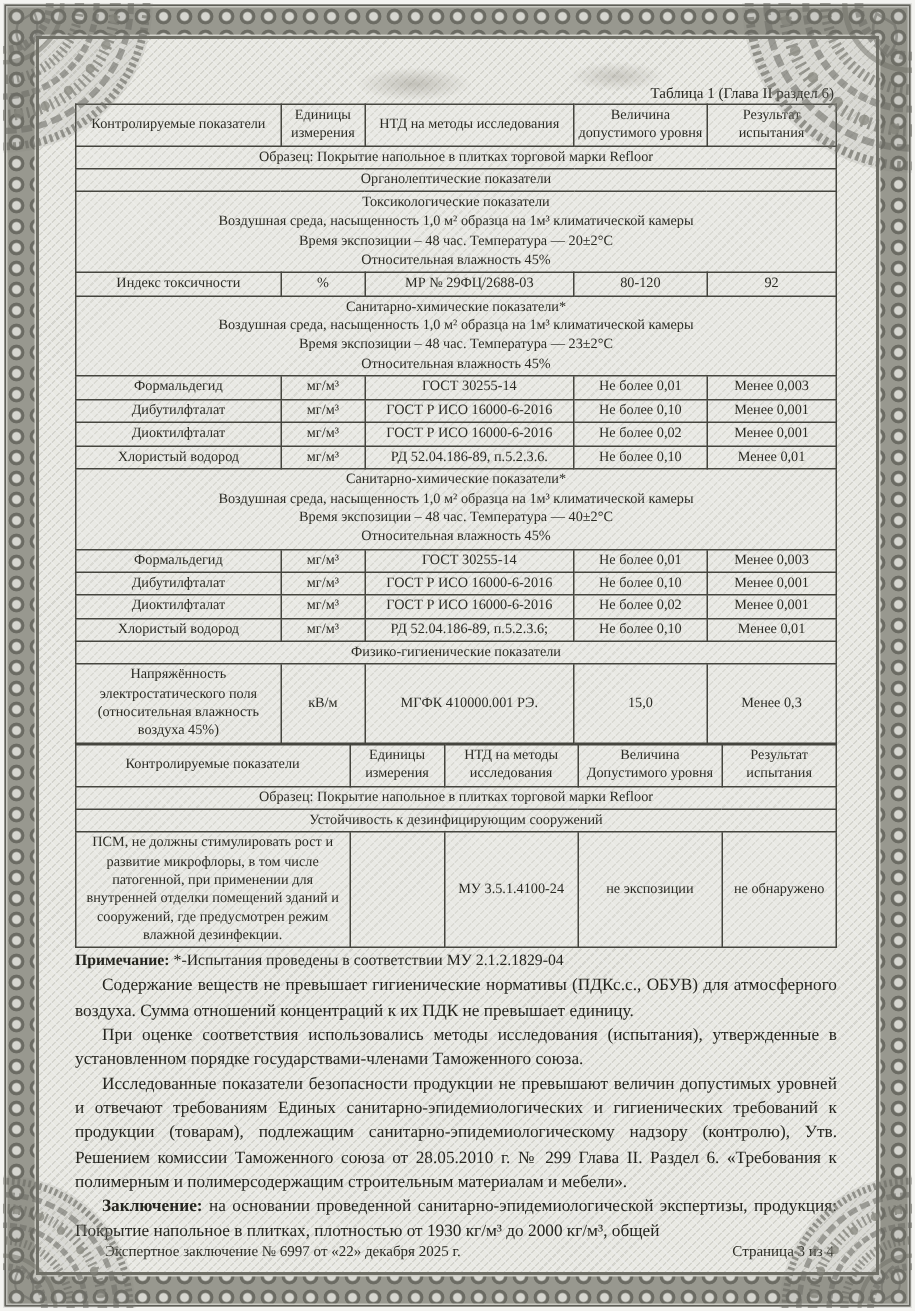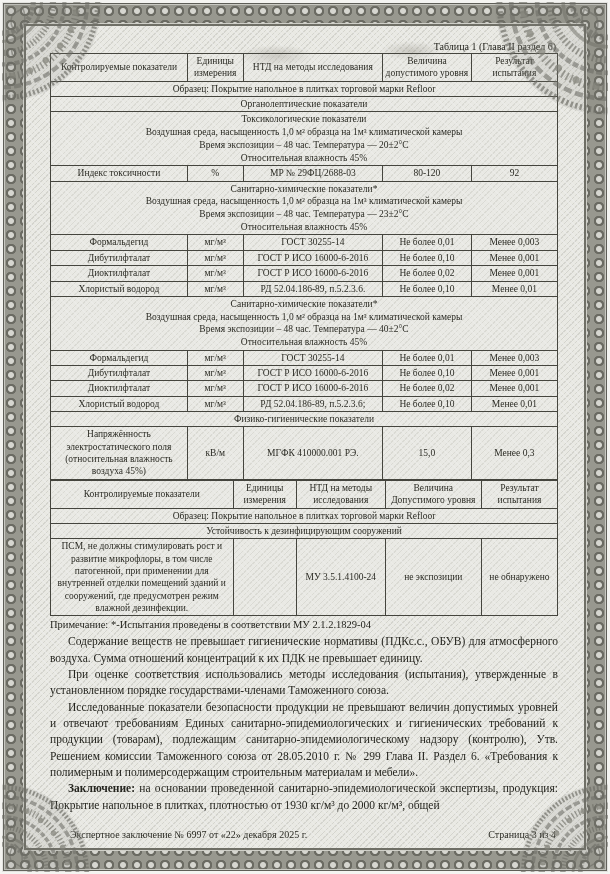--- a/index.html
+++ b/index.html
@@ -31,40 +31,40 @@
       repeating-linear-gradient(45deg, rgba(108,108,100,.17) 0 1px, rgba(0,0,0,0) 1px 4px);
   }
   .corner{position:absolute;width:104px;height:104px;opacity:.85;z-index:5;pointer-events:none;}
   .corner svg{width:100%;height:100%;display:block;}
   .c-tl{top:2px;left:2px;}
   .c-tr{top:2px;right:2px;transform:scaleX(-1);width:118px;height:118px;}
   .c-bl{bottom:2px;left:2px;transform:scaleY(-1);width:92px;height:92px;}
   .c-br{bottom:2px;right:2px;transform:rotate(180deg);width:92px;height:92px;}
   
   .content{
-    position:absolute;left:50px;right:52px;top:40px;z-index:3;
+    position:absolute;left:50px;right:52px;top:56px;z-index:3;
     color:#25251f;
   }
   .tbl-caption{
     text-align:right;font-size:10px;line-height:13px;padding-right:2px;
   }
   table.doc-table{
     width:100%;border-collapse:collapse;font-size:9.5px;
     background:rgba(236,236,230,.25);
   }
   table.doc-table th,table.doc-table td{
     border:1px solid #45453e;padding:1px 2px;text-align:center;
     vertical-align:middle;font-weight:normal;line-height:1.3;color:#2b2b24;
   }
   td.section-cell div{line-height:1.34;}
   td.section-cell{padding:2px 2px;}
   #table2{margin-bottom:2px;}
   .notes{margin-top:3px;font-size:11.5px;color:#25251f;}
   .note-line{font-size:10.5px;margin:1px 0 3px 0;}
-  .note-line b{font-weight:normal;text-align:right;}
+  .note-line b{font-weight:bold;text-align:right;}
   .notes p{margin:0;text-align:justify;text-indent:18px;line-height:1.42;}
   .notes p b{font-weight:bold;}
   .footer{
     position:absolute;left:70px;right:54px;bottom:34px;z-index:4;
     display:flex;justify-content:space-between;font-size:10px;color:#2b2b24;
   }
 </style>
 </head>
 <body>
 

